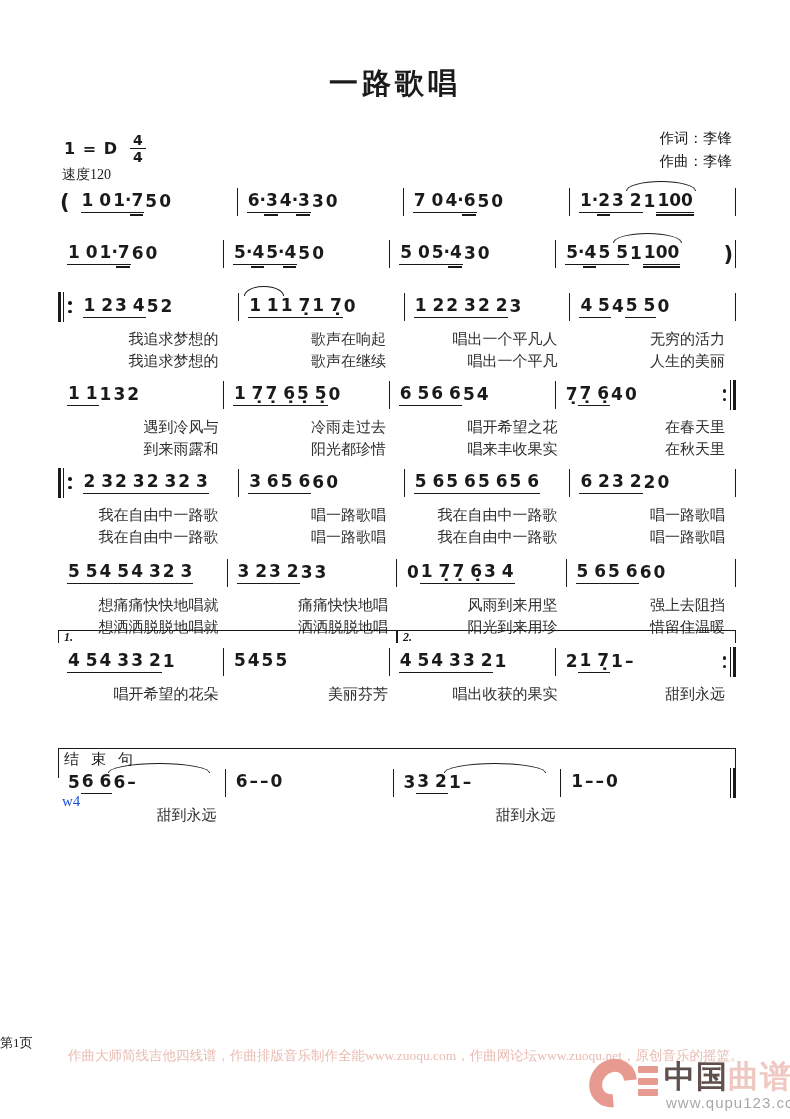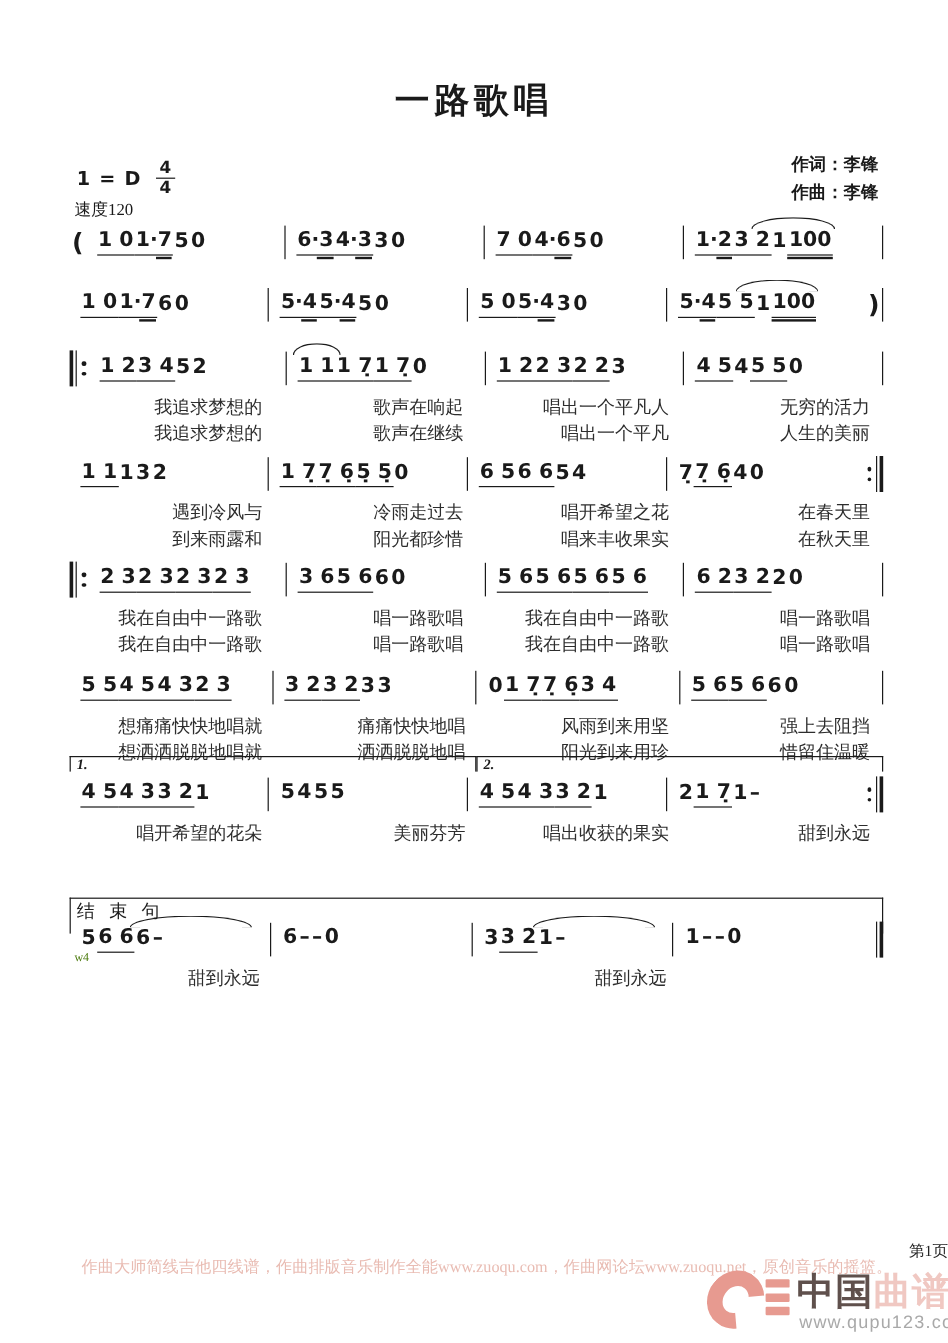--- a/index.html
+++ b/index.html
@@ -12,21 +12,21 @@
   }
   *{margin:0;padding:0;box-sizing:border-box}
   html,body{background:#ffffff}
   #page{position:relative;width:790px;height:1119px;background:#fff;overflow:hidden;
         font-family:"Liberation Serif",serif;color:var(--ink)}
 
   
   #title{position:absolute;top:64px;left:0;width:100%;text-align:center;
          font-size:29px;font-weight:bold;letter-spacing:4px}
   #credits{position:absolute;top:127px;right:58px;text-align:left;
-           font-size:14.5px;font-weight:bold;line-height:23px}
+           font-size:14.5px;font-weight:normal;line-height:23px}
   #keysig{position:absolute;top:133px;left:64px;display:flex;align-items:center;gap:12px}
   #keysig .key{font:bold 16px "DejaVu Sans",sans-serif;letter-spacing:1px}
   #keysig .frac{display:inline-block;text-align:center;font:bold 14px "DejaVu Sans",sans-serif;line-height:14px}
   #keysig .frac .num{display:block;border-bottom:1.5px solid var(--ink);padding:0 3px 1px}
   #keysig .frac .den{display:block;padding-top:1px}
   #tempo{position:absolute;top:166px;left:62px;font-size:14px}
 
   
   .system{position:absolute;left:58px;width:678px}
   .sys1{top:186px}.sys2{top:238px}.sys3{top:291px}.sys4{top:379px}
@@ -60,24 +60,24 @@
   .ltok{font-size:15px;color:#2d2d2d;white-space:pre;min-width:2px}
 
   .volta{position:absolute;top:-16px;height:13px;border-top:1.5px solid var(--ink);
          border-left:1.5px solid var(--ink);border-right:1.5px solid var(--ink)}
   .vlabel{position:absolute;left:5px;top:-1px;font:italic bold 12px "Liberation Serif",serif}
 
   .phrase-bracket{position:absolute;left:0;right:0;top:-19px;height:30px;
          border-top:1.3px solid var(--ink);border-left:1.3px solid var(--ink);border-right:1.3px solid var(--ink)}
   .phrase-label{position:absolute;left:6px;top:-17px;font-size:15px;letter-spacing:12px;white-space:pre}
 
-  #sidenote{position:absolute;left:62px;top:793px;font-size:10px;color:#4d7c0f}
+  #sidenote{position:absolute;left:62px;top:793px;font-size:15px;color:#1d4ed8}
 
   
-  #pagenum{position:absolute;top:1034px;left:0;width:100%;text-align:right;font-size:13px;color:#222}
+  #pagenum{position:absolute;top:1034px;left:0;width:100%;text-align:left;font-size:13px;color:#222}
   #watermark{position:absolute;top:1047px;left:68px;width:700px;font-size:13.5px;
              color:var(--watermark-pink);white-space:nowrap;overflow:hidden}
   #logo{position:absolute;left:588px;top:1054px;width:200px;height:64px}
   .logo-c{position:absolute;left:2px;top:4px;width:46px;height:50px;border:13px solid var(--logo-pink);
           border-radius:50%;border-right-color:transparent;transform:rotate(40deg)}
   .logo-bars{position:absolute;left:50px;top:12px}
   .logo-bars i{display:block;width:20px;height:7px;background:var(--logo-pink);margin-bottom:4.5px;border-radius:1px}
   .logo-text{position:absolute;left:76px;top:2px;font-weight:bold;font-size:31px;white-space:nowrap;letter-spacing:1px}
   .logo-dark{color:var(--logo-dark)}
   .logo-light{color:var(--logo-light-pink)}

